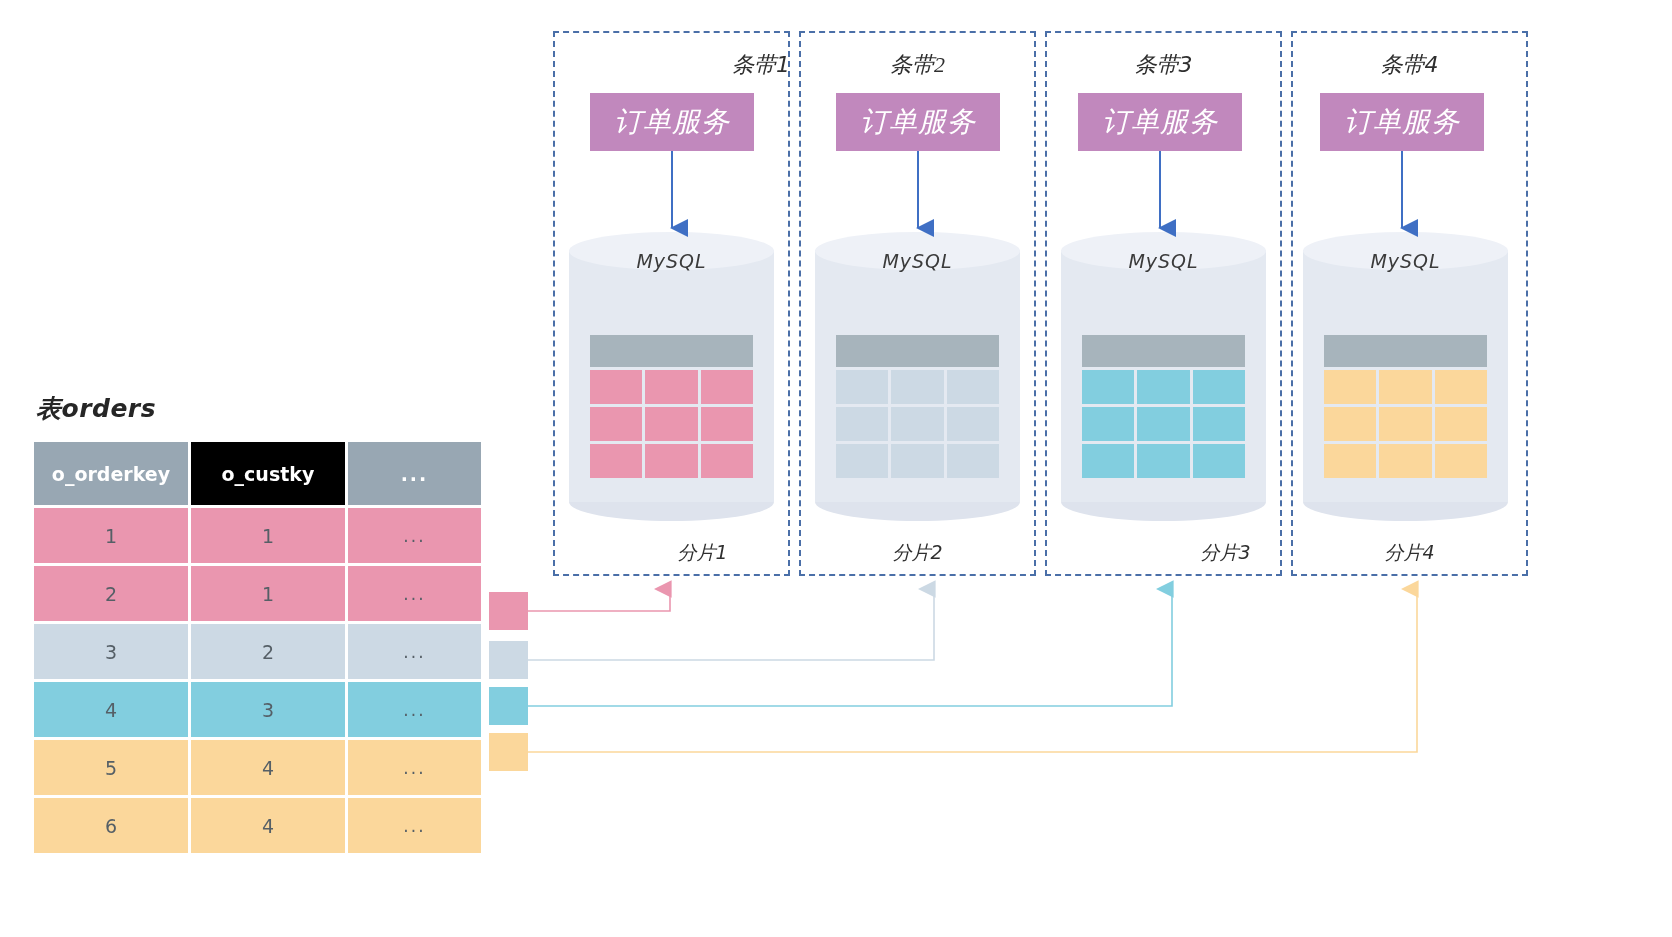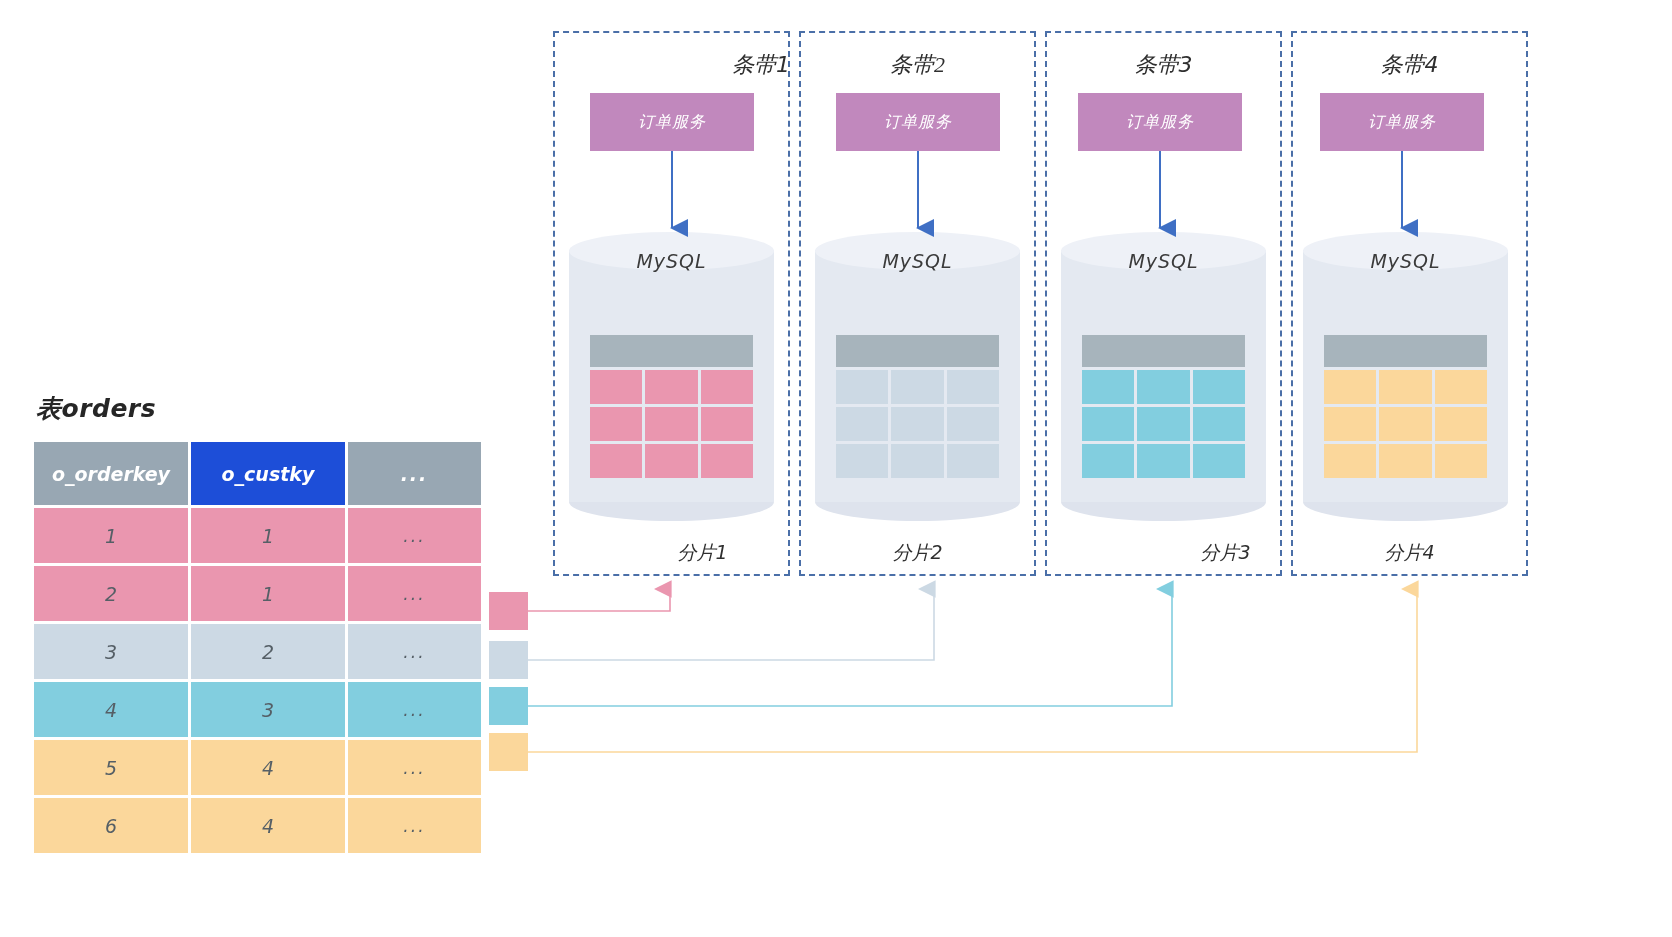--- a/index.html
+++ b/index.html
@@ -12,21 +12,21 @@
 
   
   #orders-title{
     left:36px;top:392px;font-size:25px;font-weight:700;font-style:italic;
     color:#262626;letter-spacing:.5px;white-space:nowrap;
   }
   #orders-table{left:34px;top:442px;width:447px;}
   .trow{display:flex;gap:3px;margin-bottom:3px;}
   .tcell{
     height:55px;display:flex;align-items:center;justify-content:center;
-    font-size:19px;font-style:italic;color:#555f66;
+    font-size:19px;color:#555f66;
   }
   .c0{width:155px;}
   .c1{width:155px;}
   .c2{width:134px;}
   .thead .tcell{
     background:#98a7b3;color:#ffffff;font-weight:700;font-size:19px;height:63px;
   }
   .dots{letter-spacing:2px;font-size:17px;}
 
   
@@ -34,21 +34,21 @@
     top:31px;width:237px;height:545px;
     border:2px dashed #4a6fa8;box-sizing:border-box;
   }
   .stripe-label{
     top:50px;width:237px;text-align:center;
     font-size:22px;font-style:italic;color:#2f2f2f;
   }
   .svc-box{
     top:93px;width:164px;height:58px;background:#c188bd;
     display:flex;align-items:center;justify-content:center;
-    color:#ffffff;font-size:16px;font-style:italic;letter-spacing:1px;
+    color:#ffffff;font-size:28px;font-style:italic;letter-spacing:1px;
     box-sizing:border-box;
   }
   .shard-label{
     top:540px;width:237px;text-align:center;
     font-size:19px;font-style:italic;color:#2f2f2f;
   }
 
   
   .cyl{top:232px;width:205px;height:288px;}
   .cyl-body{
@@ -78,21 +78,21 @@
   svg.overlay{position:absolute;left:0;top:0;width:1672px;height:937px;pointer-events:none;}
 </style>
 </head>
 <body>
 
 <div class="abs" id="orders-title">表orders</div>
 
 <div class="abs" id="orders-table">
   <div class="trow thead">
     <div class="tcell c0" style="background: rgb(152, 167, 179);">o_orderkey</div>
-    <div class="tcell c1" style="background: #1d4ed8;">o_custky</div>
+    <div class="tcell c1" style="background: #000000;">o_custky</div>
     <div class="tcell c2 dots" style="background: rgb(152, 167, 179);">...</div>
   </div>
 
   <div class="trow">
     <div class="tcell c0" style="background: rgb(234, 150, 175);">1</div>
     <div class="tcell c1" style="background: rgb(234, 150, 175);">1</div>
     <div class="tcell c2 dots" style="background: rgb(234, 150, 175);">...</div>
   </div>
   <div class="trow">
     <div class="tcell c0" style="background: rgb(234, 150, 175);">2</div>

